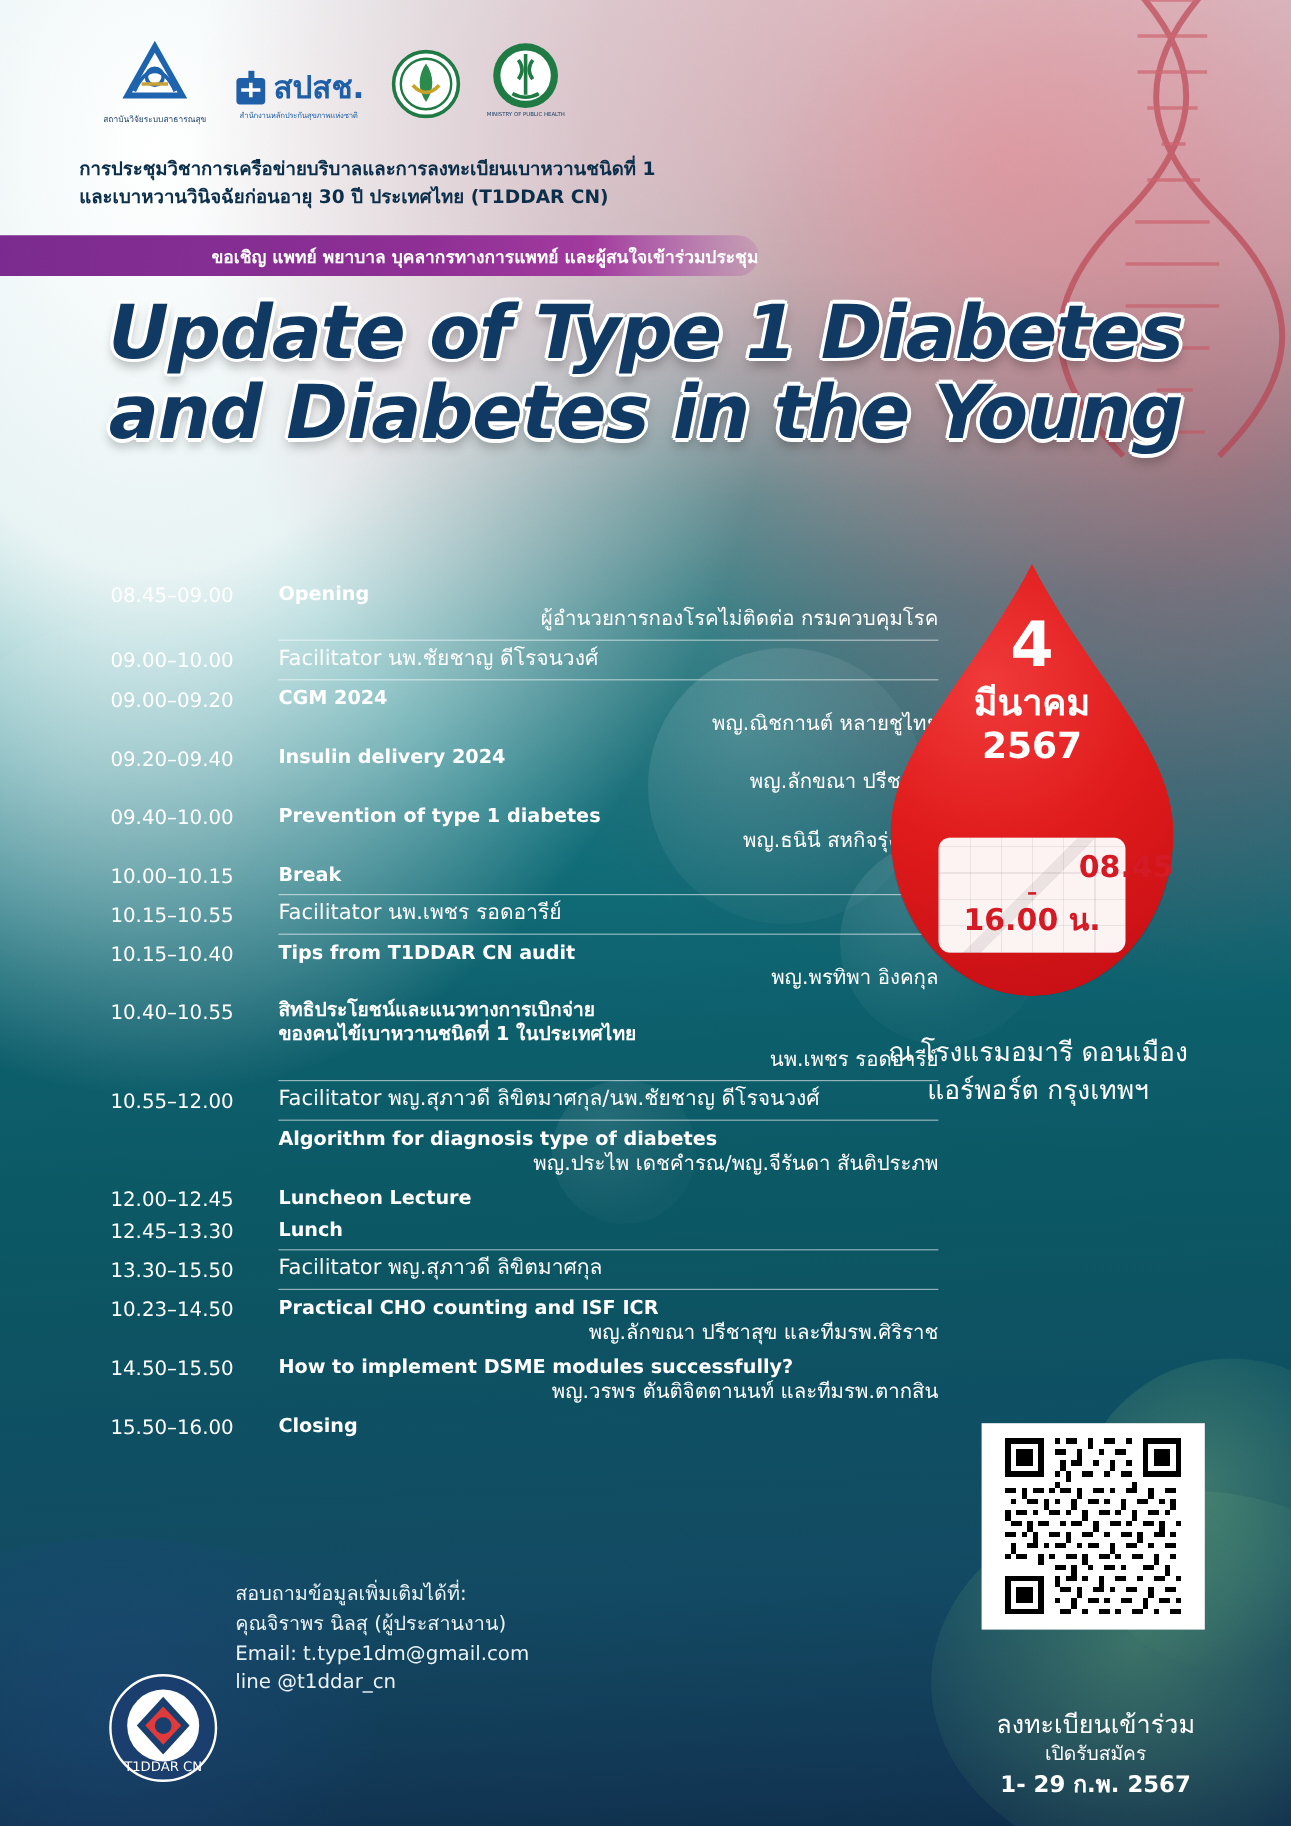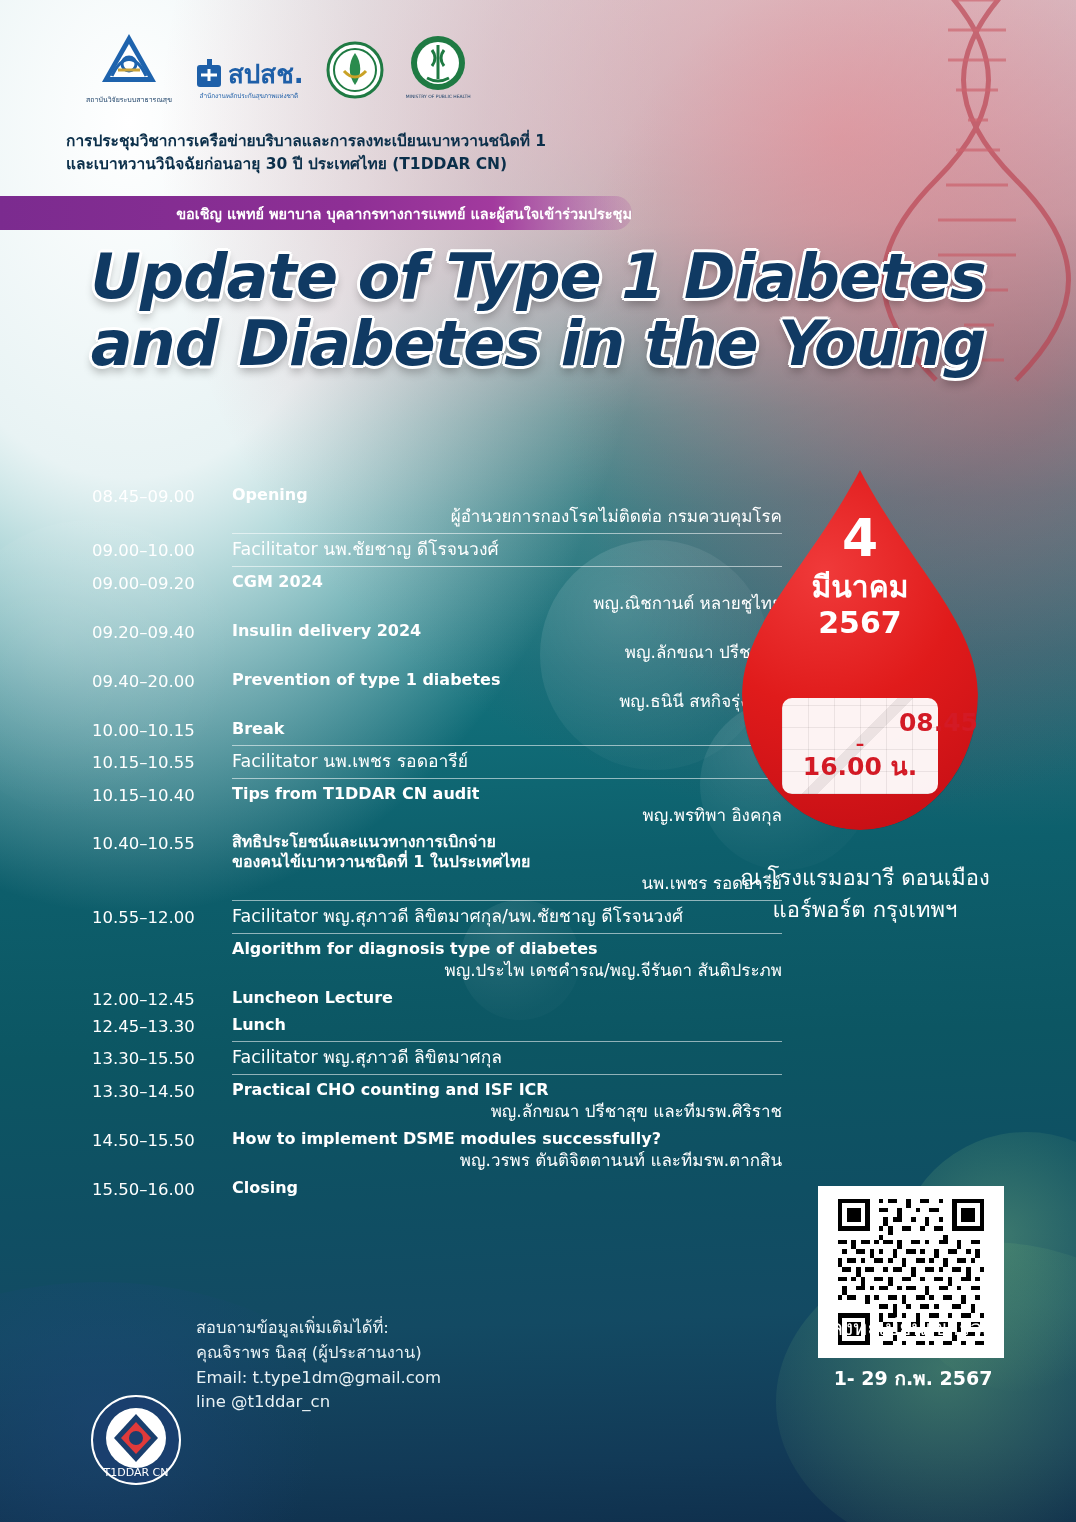--- a/index.html
+++ b/index.html
@@ -112,21 +112,21 @@
   }
   .drop-time { position: absolute; left: 0; top: 240px; width: 236px; text-align: center; color: #d31a25; font-weight: bold; z-index: 3; }
   .dt1 { font-size: 25px; line-height: 1.05; text-align: right; }
   .dtdash { font-size: 17px; line-height: 1; }
   .dt2 { font-size: 25px; line-height: 1.1; }
 
   .venue { position: absolute; left: 700px; top: 862px; width: 330px; text-align: center; color: #ffffff; font-size: 22px; line-height: 1.45; }
 
   
   .qr-box { position: absolute; left: 818px; top: 1186px; width: 186px; height: 172px; background: #ffffff; padding: 8px; }
-  .qr-cap { position: absolute; left: 790px; top: 1314px; width: 246px; text-align: center; color: #ffffff; }
+  .qr-cap { position: absolute; left: 790px; top: 1423px; width: 246px; text-align: center; color: #ffffff; }
   .qr-cap .c1 { font-size: 21px; line-height: 1.35; }
   .qr-cap .c2 { font-size: 16px; line-height: 1.4; }
   .qr-cap .c3 { font-size: 19px; font-weight: bold; line-height: 1.4; }
 
   
   .foot-logo { position: absolute; left: 88px; top: 1392px; width: 96px; height: 96px; }
   .foot-text { position: absolute; left: 196px; top: 1316px; color: #e9f2f5; font-size: 16.5px; line-height: 1.5; }
 </style>
 </head>
 <body>
@@ -249,21 +249,21 @@
       <div class="gap6"></div>
       <div class="row">
         <div class="time">09.20–09.40</div>
         <div class="body">
           <div class="topic">Insulin delivery 2024</div>
           <div class="speaker">พญ.ลักขณา ปรีชาสุข</div>
         </div>
       </div>
       <div class="gap6"></div>
       <div class="row">
-        <div class="time">09.40–20.00</div>
+        <div class="time">09.40–10.00</div>
         <div class="body">
           <div class="topic">Prevention of type 1 diabetes</div>
           <div class="speaker">พญ.ธนินี สหกิจรุ่งเรือง</div>
         </div>
       </div>
       <div class="gap6"></div>
       <div class="row">
         <div class="time">10.00–10.15</div>
         <div class="body">
           <div class="topic">Break</div>
@@ -323,21 +323,21 @@
       </div>
       <div class="rule"></div>
       <div class="row">
         <div class="time">13.30–15.50</div>
         <div class="body">
           <div class="topic light">Facilitator พญ.สุภาวดี ลิขิตมาศกุล</div>
         </div>
       </div>
       <div class="rule"></div>
       <div class="row">
-        <div class="time">13.30–14.50</div>
+        <div class="time">10.23–14.50</div>
         <div class="body">
           <div class="topic">Practical CHO counting and ISF ICR</div>
           <div class="speaker">พญ.ลักขณา ปรีชาสุข และทีมรพ.ศิริราช</div>
         </div>
       </div>
       <div class="gap6"></div>
       <div class="row">
         <div class="time">14.50–15.50</div>
         <div class="body">
           <div class="topic">How to implement DSME modules successfully?</div>

